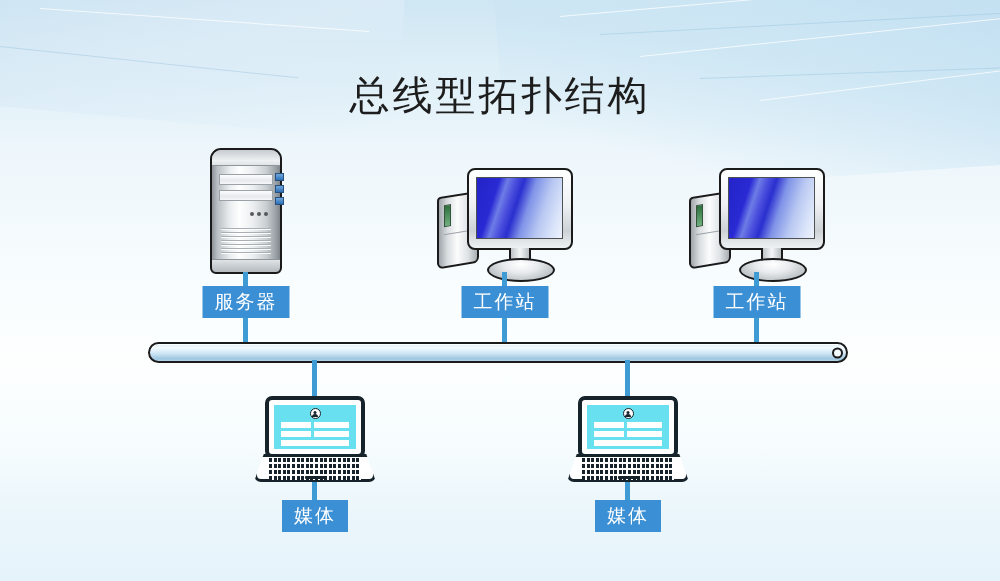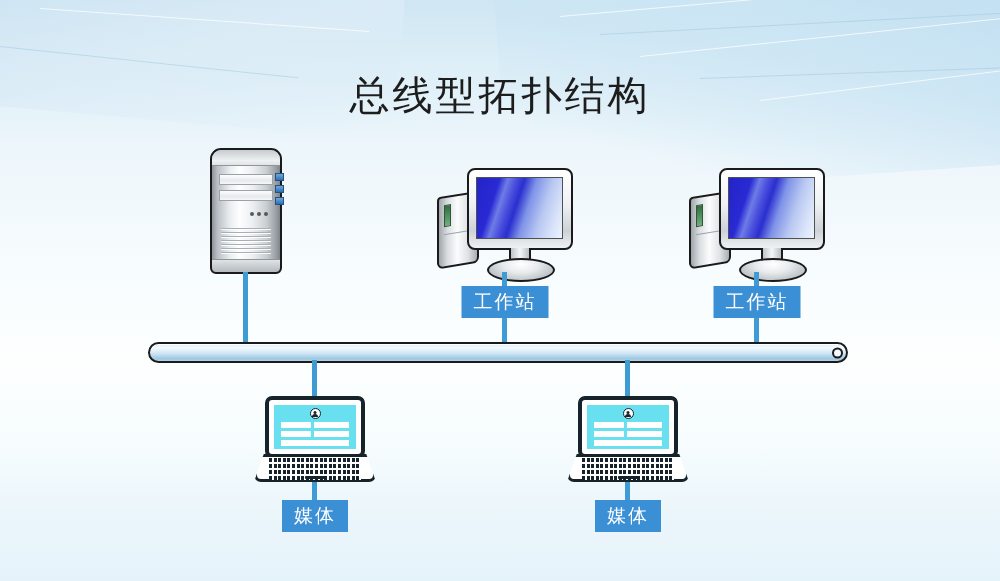--- a/index.html
+++ b/index.html
@@ -365,20 +365,21 @@
           <i></i>
           <i></i>
           <i></i>
           <i></i>
           <i></i>
       </div>
       <div class="server-foot"></div>
     </div>
   </div>
   <div class="conn" style="left:243px; top:272px; height:74px;"></div>
+  <div class="badge" style="left:246px; top:286px;">服务器</div>
 
   <div class="node" style="left:505px; top:168px;">
     <div class="ws">
       <div class="ws-tower">
         <div class="ws-tower-slot"></div>
         <div class="ws-tower-line"></div>
       </div>
       <div class="ws-mon-shell">
         <div class="ws-screen"></div>
       </div>

